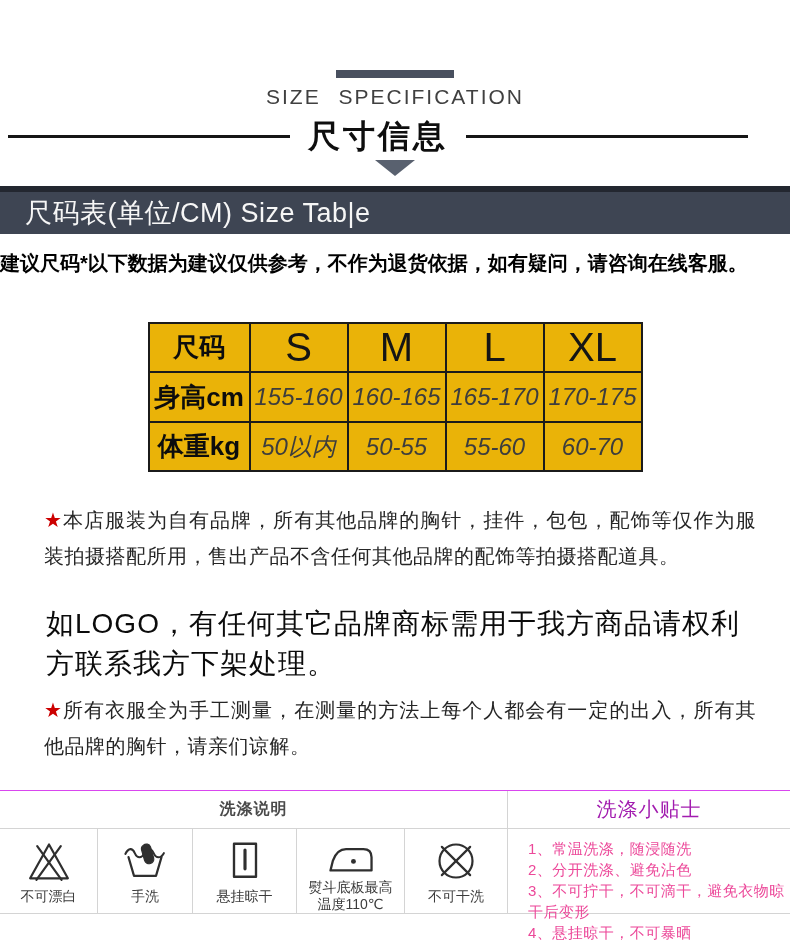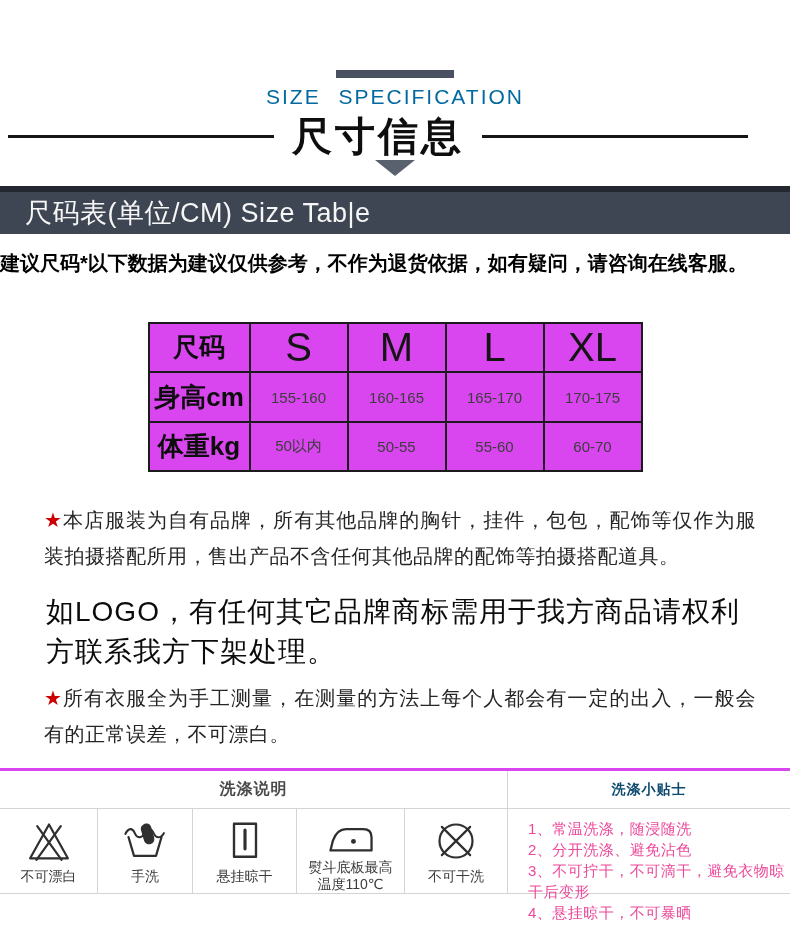--- a/index.html
+++ b/index.html
@@ -7,25 +7,25 @@
   body {
     width:790px; height:941px; position:relative; overflow:hidden;
     font-family:"Liberation Sans","DejaVu Sans",sans-serif;
     color:#222;
   }
 
   
   .deco-bar { width:118px; height:8px; background:#49505f; margin:70px auto 0; }
   .eyebrow {
     margin-top:6px; text-align:center; font-size:21px; line-height:26px;
-    color:#0369a1; letter-spacing:2px; word-spacing:10px; font-weight:500;
+    color:#404040; letter-spacing:2px; word-spacing:10px; font-weight:500;
   }
   .title-row { display:flex; align-items:center; margin-top:2px; padding:0 42px 0 8px; gap:18px; }
   .hline { flex:1; height:3px; background:#161616; }
-  .main-title { font-size:40px; line-height:48px; font-weight:900; color:#0e0e0e; letter-spacing:3px; }
+  .main-title { font-size:32px; line-height:48px; font-weight:900; color:#0e0e0e; letter-spacing:3px; }
   .triangle {
     width:0; height:0; margin:0 auto;
     border-left:20px solid transparent; border-right:20px solid transparent;
     border-top:16px solid #59616f;
   }
 
   
   .section-bar {
     margin-top:10px; height:48px; background:#3e4553; border-top:6px solid #232730;
     display:flex; align-items:center; padding-left:25px;
@@ -34,51 +34,51 @@
 
   
   .notice {
     margin-top:14px; font-size:20px; line-height:30px;
     font-weight:900; color:#000; letter-spacing:0px; white-space:nowrap;
   }
 
   
   table.size-table { border-collapse:collapse; margin:44px auto 0; }
   table.size-table th, table.size-table td {
-    border:2px solid #1b1b1b; text-align:center; vertical-align:middle; background:#d946ef;
+    border:2px solid #1b1b1b; text-align:center; vertical-align:middle; background:#eab308;
   }
   table.size-table tr { height:49px; }
   table.size-table tr.mid { height:50px; }
   .col-head { width:101px; font-size:26px; font-weight:700; color:#0d0d0d; }
   .size-cell { width:98px; font-size:40px; font-weight:400; color:#151515; }
   .row-head { font-size:26px; font-weight:700; color:#0d0d0d; }
-  .val-cell { font-size:15px; font-weight:400; color:#3d3d3d; }
+  .val-cell { font-size:24px; font-weight:400; color:#3d3d3d;font-style:italic; }
 
   
   .para1, .para3 {
     margin:30px 34px 0 44px; font-size:20px; line-height:36px;
     color:#262626; letter-spacing:0.5px; text-align:justify;
   }
   .para3 { margin-top:8px; }
   .star { color:#cc0000; font-size:20px; }
   .para2 {
-    margin:18px 46px 0 46px; font-size:28px; line-height:40px;
+    margin:30px 46px 0 46px; font-size:28px; line-height:40px;
     color:#0b0b0b; letter-spacing:1px;
   }
 
   
-  .care { margin-top:16px; border-top:3px solid #d946ef; border-bottom:1px solid #d4d4d4; }
+  .care { margin-top:26px; border-top:1px solid #d946ef; border-bottom:1px solid #d4d4d4; }
   .care-header { display:flex; height:38px; border-bottom:1px solid #d4d4d4; }
   .ch-left {
     width:508px; border-right:1px solid #d4d4d4;
     display:flex; align-items:center; justify-content:center;
     font-size:16px; font-weight:600; color:#4a4a4a; letter-spacing:1px;
   }
   .ch-right { flex:1; display:flex; align-items:center; justify-content:center;
-    font-size:14px; font-weight:700; color:#0c4a6e; letter-spacing:1px; }
+    font-size:20px; font-weight:400; color:#a21caf; letter-spacing:1px; }
   .care-body { display:flex; height:84px; }
   .icon-cell {
     border-right:1px solid #d4d4d4; display:flex; flex-direction:column;
     align-items:center; justify-content:center; padding-top:2px;
   }
   .icon-cell .glyph { height:44px; display:flex; align-items:flex-end; justify-content:center; }
   .icon-label {
     margin-top:5px; font-size:14px; line-height:17px; color:#3b3b3b;
     text-align:center; width:90px;
   }
@@ -129,21 +129,21 @@
     <td class="val-cell">55-60</td>
     <td class="val-cell">60-70</td>
   </tr>
 </tbody>
   </table>
 
 <div class="para1"><span class="star">★</span><span>本店服装为自有品牌，所有其他品牌的胸针，挂件，包包，配饰等仅作为服装拍摄搭配所用，售出产品不含任何其他品牌的配饰等拍摄搭配道具。</span></div>
 
 <div class="para2">如LOGO，有任何其它品牌商标需用于我方商品请权利方联系我方下架处理。</div>
 
-<div class="para3"><span class="star">★</span><span>所有衣服全为手工测量，在测量的方法上每个人都会有一定的出入，一般会有的正常误差，不可漂白。</span></div>
+<div class="para3"><span class="star">★</span><span>所有衣服全为手工测量，在测量的方法上每个人都会有一定的出入，所有其他品牌的胸针，请亲们谅解。</span></div>
 
 <div class="care">
   <div class="care-header">
     <div class="ch-left">洗涤说明</div>
     <div class="ch-right">洗涤小贴士</div>
   </div>
   <div class="care-body">
 
     <div class="icon-cell w2">
       <div class="glyph">

